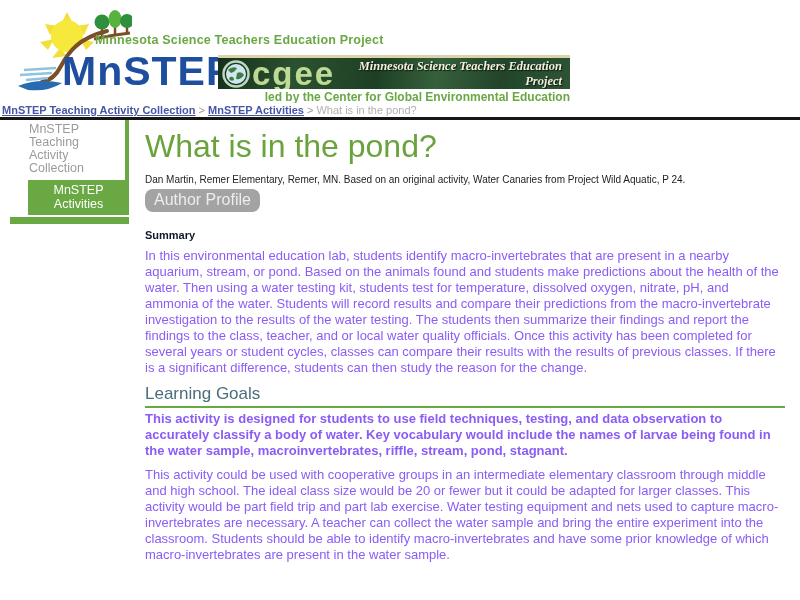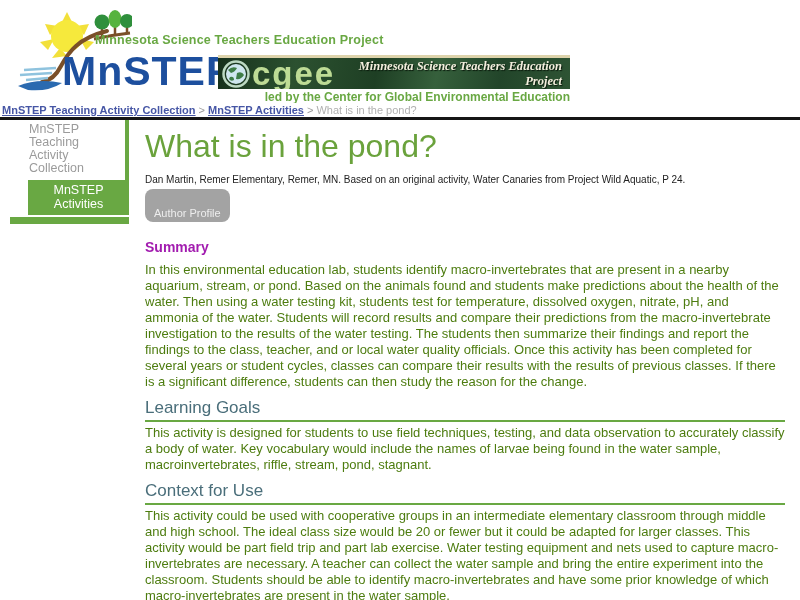--- a/index.html
+++ b/index.html
@@ -64,25 +64,25 @@
     text-align:center; padding:3px 2px 4px; cursor:pointer;
   }
   .side-bar-rule { height:7px; background:#69a843; margin-top:2px; }
 
   
   #main { position:absolute; left:145px; top:122px; width:640px; }
   h1.page-title { font-size:32px; font-weight:normal; color:#6aa23c; margin:6px 0 0; }
   .byline { font-size:10px; color:#222; margin-top:9px; }
   .author-btn {
     display:inline-block; margin-top:4px; background:#a3a3a3; color:#ededed;
-    font-size:11px; padding:18px 9px 3px; border-radius:8px; border:none; cursor:pointer;
+    font-size:16px; padding:2px 9px 3px; border-radius:8px; border:none; cursor:pointer;
     font-family:"Liberation Sans", sans-serif;
   }
-  .summary-head { font-size:14px; font-weight:bold; color:#a21caf; margin-top:17px; }
-  .para { font-size:13px; line-height:16px; color:#4d7c0f; margin-top:7px; }
+  .summary-head { font-size:11px; font-weight:bold; color:#0f172a; margin-top:17px; }
+  .para { font-size:13px; line-height:16px; color:#8b5cf6; margin-top:7px; }
   h2.sec-head {
     font-size:17px; font-weight:normal; color:#4a6e7a; margin-top:7px;
     padding-bottom:2px; border-bottom:2px solid #69a843;
   }
   .sec-gap { margin-top:8px; }
 </style>
 </head>
 <body>
 
 <div id="page">
@@ -154,24 +154,23 @@
 
     <div class="byline">Dan Martin, Remer Elementary, Remer, MN. Based on an original activity, Water Canaries from Project Wild Aquatic, P 24.</div>
 
     <button class="author-btn">Author Profile</button>
 
     <div class="summary-head">Summary</div>
     <div class="para">In this environmental education lab, students identify macro-invertebrates that are present in a nearby aquarium, stream, or pond. Based on the animals found and students make predictions about the health of the water. Then using a water testing kit, students test for temperature, dissolved oxygen, nitrate, pH, and ammonia of the water. Students will record results and compare their predictions from the macro-invertebrate investigation to the results of the water testing. The students then summarize their findings and report the findings to the class, teacher, and or local water quality officials. Once this activity has been completed for several years or student cycles, classes can compare their results with the results of previous classes. If there is a significant difference, students can then study the reason for the change.</div>
 
     <div class="sec-gap"></div>
     <h2 class="sec-head">Learning Goals</h2>
-    <div class="para" style="margin-top:3px;">This activity is designed for students to use field techniques, testing, and data observation to accurately classify a body of water. Key vocabulary would include the names of larvae being found in the water sample, macroinvertebrates, riffle, stream, pond, stagnant.</div>
+    <div class="para" style="margin-top:3px;font-weight:bold;">This activity is designed for students to use field techniques, testing, and data observation to accurately classify a body of water. Key vocabulary would include the names of larvae being found in the water sample, macroinvertebrates, riffle, stream, pond, stagnant.</div>
 
     <div class="sec-gap"></div>
-    <h2 class="sec-head">Context for Use</h2>
     <div class="para" style="margin-top:3px;">This activity could be used with cooperative groups in an intermediate elementary classroom through middle and high school. The ideal class size would be 20 or fewer but it could be adapted for larger classes. This activity would be part field trip and part lab exercise. Water testing equipment and nets used to capture macro-invertebrates are necessary. A teacher can collect the water sample and bring the entire experiment into the classroom. Students should be able to identify macro-invertebrates and have some prior knowledge of which macro-invertebrates are present in the water sample.</div>
 
     
 
     <div class="sec-gap"></div>
     
 
   </div>
 </div>
 

